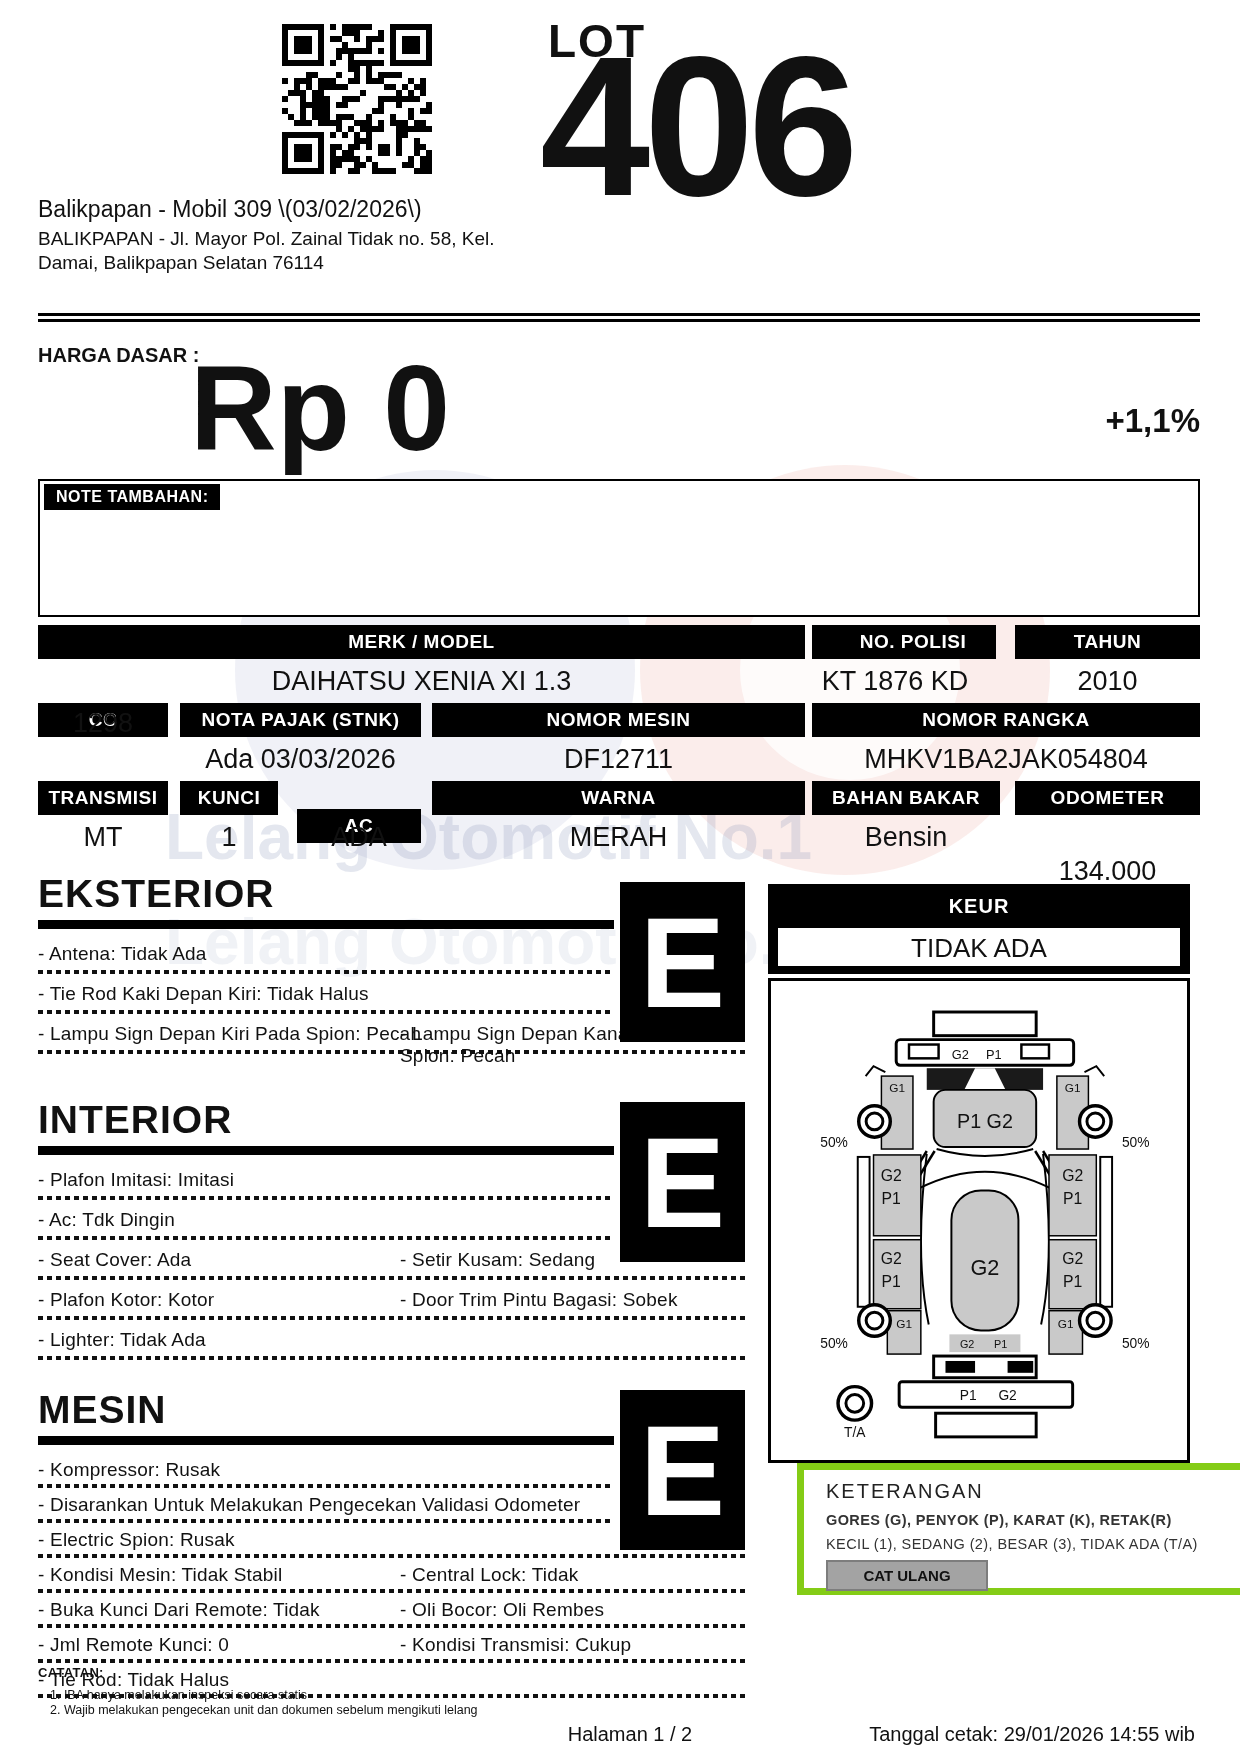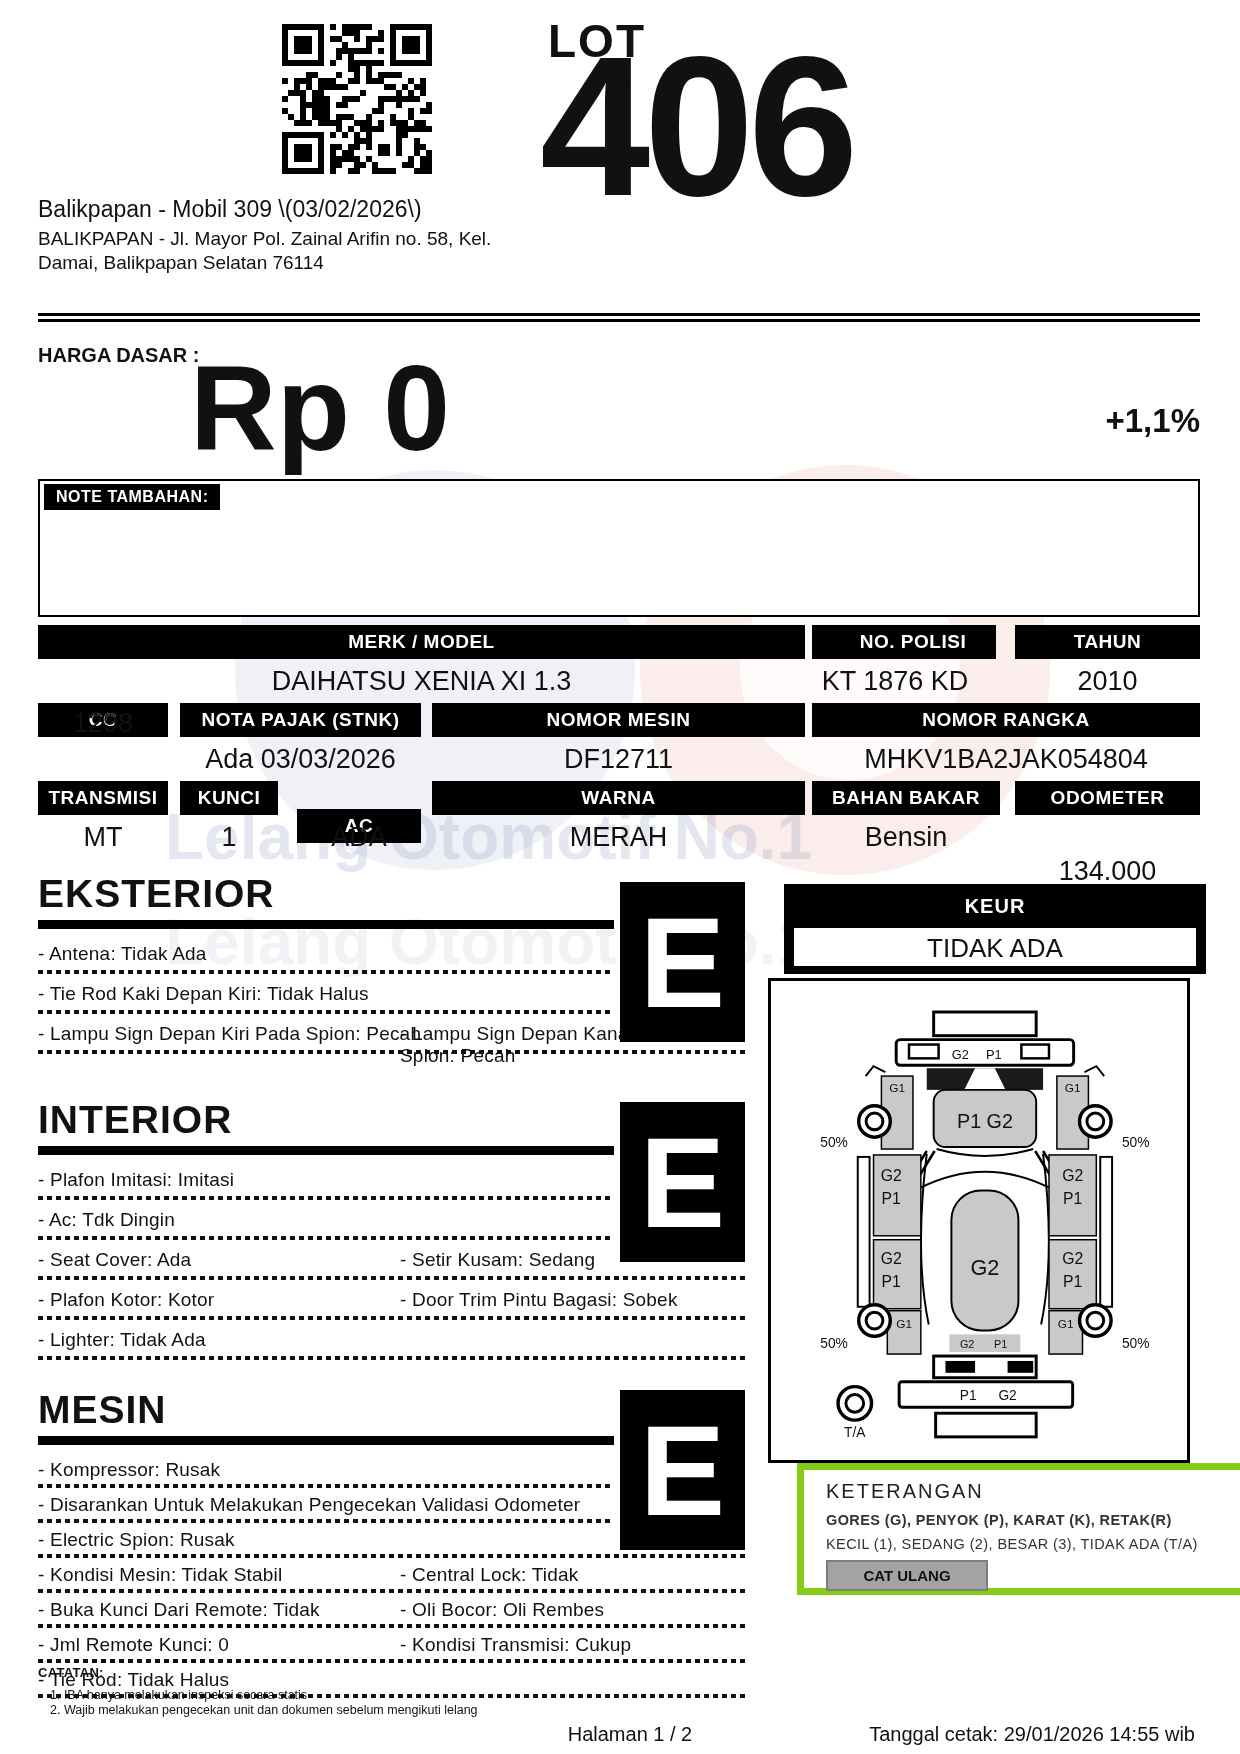--- a/index.html
+++ b/index.html
@@ -53,21 +53,21 @@
         background-size:100% 4px;background-position:left bottom;background-repeat:no-repeat;}
   .irow.short{width:576px;}
   .irow.full{width:707px;}
   .irow .r2{position:absolute;left:362px;top:0;}
   .sec-mesin .irow{padding-bottom:7px;margin-bottom:6px;}
 
   .grade-box{width:125px;height:160px;background:#000;color:#fff;display:flex;
              align-items:center;justify-content:center;font-size:128px;font-weight:700;}
 
   
-  .keur-box{left:768px;top:884px;width:422px;height:90px;background:#000;margin-left:16px;}
+  .keur-box{left:768px;top:884px;width:422px;height:90px;background:#000;}
   .keur-label{position:absolute;top:0;left:0;width:100%;height:42px;line-height:44px;text-align:center;
               color:#fff;font-size:20px;font-weight:700;letter-spacing:1px;}
   .keur-value{position:absolute;left:8px;right:8px;top:42px;bottom:6px;background:#fff;border:2px solid #000;
               text-align:center;font-size:26px;line-height:40px;}
   .diagram-box{left:768px;top:978px;width:422px;height:485px;border:3px solid #000;box-sizing:border-box;background:#fff;}
   .ket-box{left:768px;top:1463px;width:484px;height:132px;border:7px solid #84cc16;box-sizing:border-box;background:#fff;margin-left:29px;}
   .ket-title{position:absolute;left:22px;top:10px;font-size:20px;letter-spacing:2px;color:#222;}
   .ket-line1{position:absolute;left:22px;top:42px;font-size:14.5px;font-weight:700;color:#333;letter-spacing:.4px;}
   .ket-line2{position:absolute;left:22px;top:66px;font-size:14.5px;color:#333;letter-spacing:.4px;}
   .cat-ulang{position:absolute;left:22px;top:90px;width:158px;height:27px;background:#a3a3a3;border:2px solid #7d7d7d;
@@ -316,21 +316,21 @@
         <rect x="114" y="6" width="30" height="30" fill="#fff"></rect>
         <rect x="120" y="12" width="18" height="18" fill="#000"></rect>
         <rect x="0" y="108" width="42" height="42" fill="#000"></rect>
         <rect x="6" y="114" width="30" height="30" fill="#fff"></rect>
         <rect x="12" y="120" width="18" height="18" fill="#000"></rect>
       </svg>
   </div>
   <div class="z lot-label">LOT</div>
   <div class="z lot-number">406</div>
   <div class="z hdr-title">Balikpapan - Mobil 309 \(03/02/2026\)</div>
-  <div class="z hdr-addr1">BALIKPAPAN - Jl. Mayor Pol. Zainal Arifin no. 58, Kel.</div>
+  <div class="z hdr-addr1">BALIKPAPAN - Jl. Mayor Pol. Zainal Tidak no. 58, Kel.</div>
   <div class="z hdr-addr2">Damai, Balikpapan Selatan 76114</div>
   <div class="z rule-a"></div>
   <div class="z rule-b"></div>
 
   <div class="z price-label">HARGA DASAR :</div>
   <div class="z price-value">Rp 0</div>
   <div class="z price-adj">+1,1%</div>
 
   <div class="z note-box"></div>
   <div class="z note-label">NOTE TAMBAHAN:</div>

